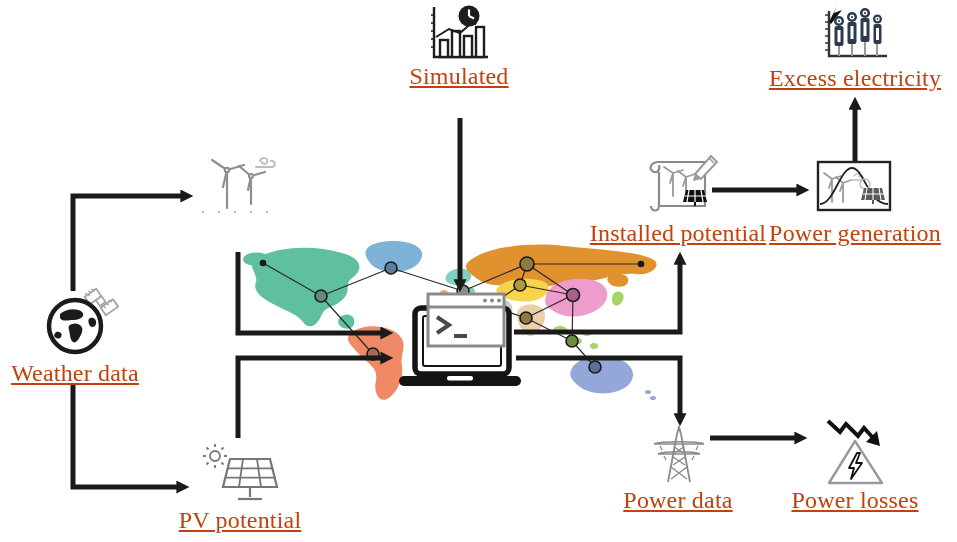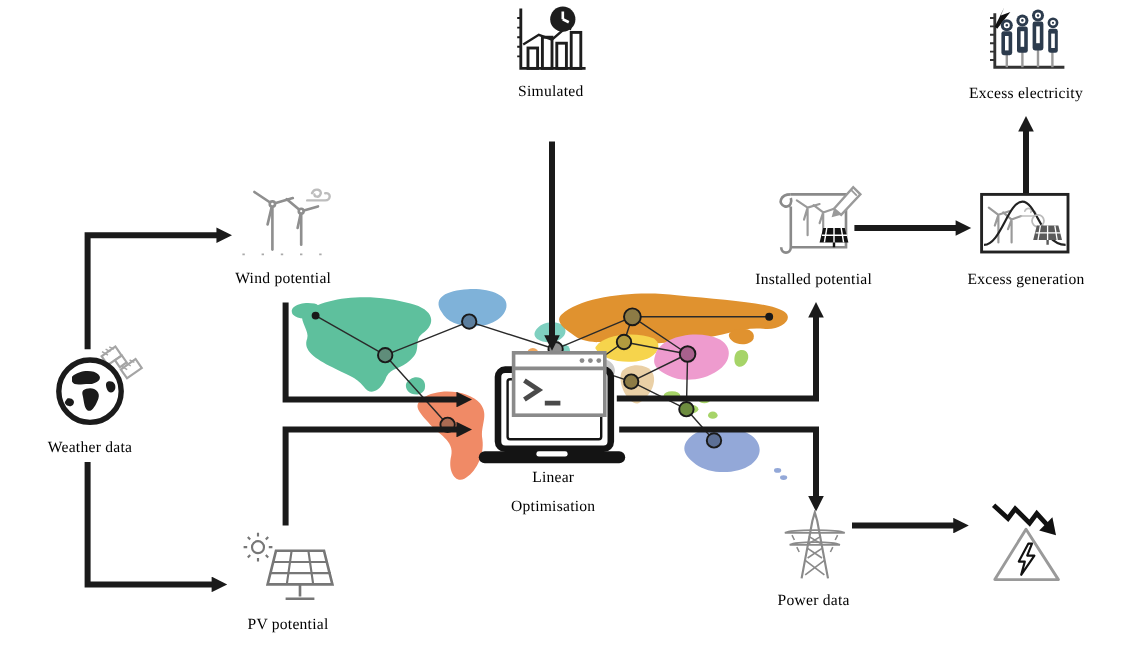--- a/index.html
+++ b/index.html
@@ -3,22 +3,22 @@
 <meta charset="utf-8">
 <style>
   html,body{margin:0;padding:0;background:#fff;}
   #canvas{
     position:relative;width:957px;height:542px;background:#ffffff;
     font-family:"Liberation Serif","DejaVu Serif",serif;overflow:hidden;
   }
   svg{display:block;}
   .layer{position:absolute;left:0;top:0;}
   .lbl{
-    position:absolute;text-align:center;color:#000000;
-    font-size:13px;line-height:24px;letter-spacing:.2px;white-space:nowrap;
+    position:absolute;text-align:center;color:#c2410c;
+    font-size:24px;line-height:24px;letter-spacing:.2px;white-space:nowrap;text-decoration:underline;
   }
   .halo{
     text-shadow:0 0 3px #fff,0 0 3px #fff,0 0 5px #fff,1px 1px 2px #fff,-1px -1px 2px #fff;
   }
   .icon{position:absolute;}
 </style>
 </head>
 <body>
 
 <div id="canvas">
@@ -265,31 +265,27 @@
     <path d="M35,28 L62,70 H9 Z" fill="#fff" stroke="#9a9a9a" stroke-width="2.4" stroke-linejoin="round"></path>
     <path d="M37,40 L29,55 H34 L31,66 L42,50 H36 L40,40 Z" fill="none" stroke="#111" stroke-width="1.8" stroke-linejoin="round"></path>
   </svg>
 
   <div class="lbl" style="left:339px;top:64px;width:240px;">
     <div>Simulated</div>
   </div>
 
   <div class="lbl" style="left:745px;top:66px;width:220px;">Excess electricity</div>
 
-  <div class="lbl" style="left:136px;top:220px;width:200px;">Wind potential</div>
 
   <div class="lbl" style="left:578px;top:221px;width:200px;">Installed potential</div>
 
-  <div class="lbl" style="left:755px;top:221px;width:200px;">Excess generation</div>
+  <div class="lbl" style="left:755px;top:221px;width:200px;">Power generation</div>
 
   <div class="lbl" style="left:-5px;top:361px;width:160px;">Weather data</div>
 
-  <div class="lbl halo" style="left:361px;top:386px;width:200px;">
-    <div>Linear</div>
-    <div>Optimisation</div>
-  </div>
 
   <div class="lbl" style="left:140px;top:508px;width:200px;">PV potential</div>
 
   <div class="lbl" style="left:578px;top:488px;width:200px;">Power data</div>
 
+  <div class="lbl" style="left:755px;top:488px;width:200px;">Power losses</div>
 
 </div>
 
 </body></html>

